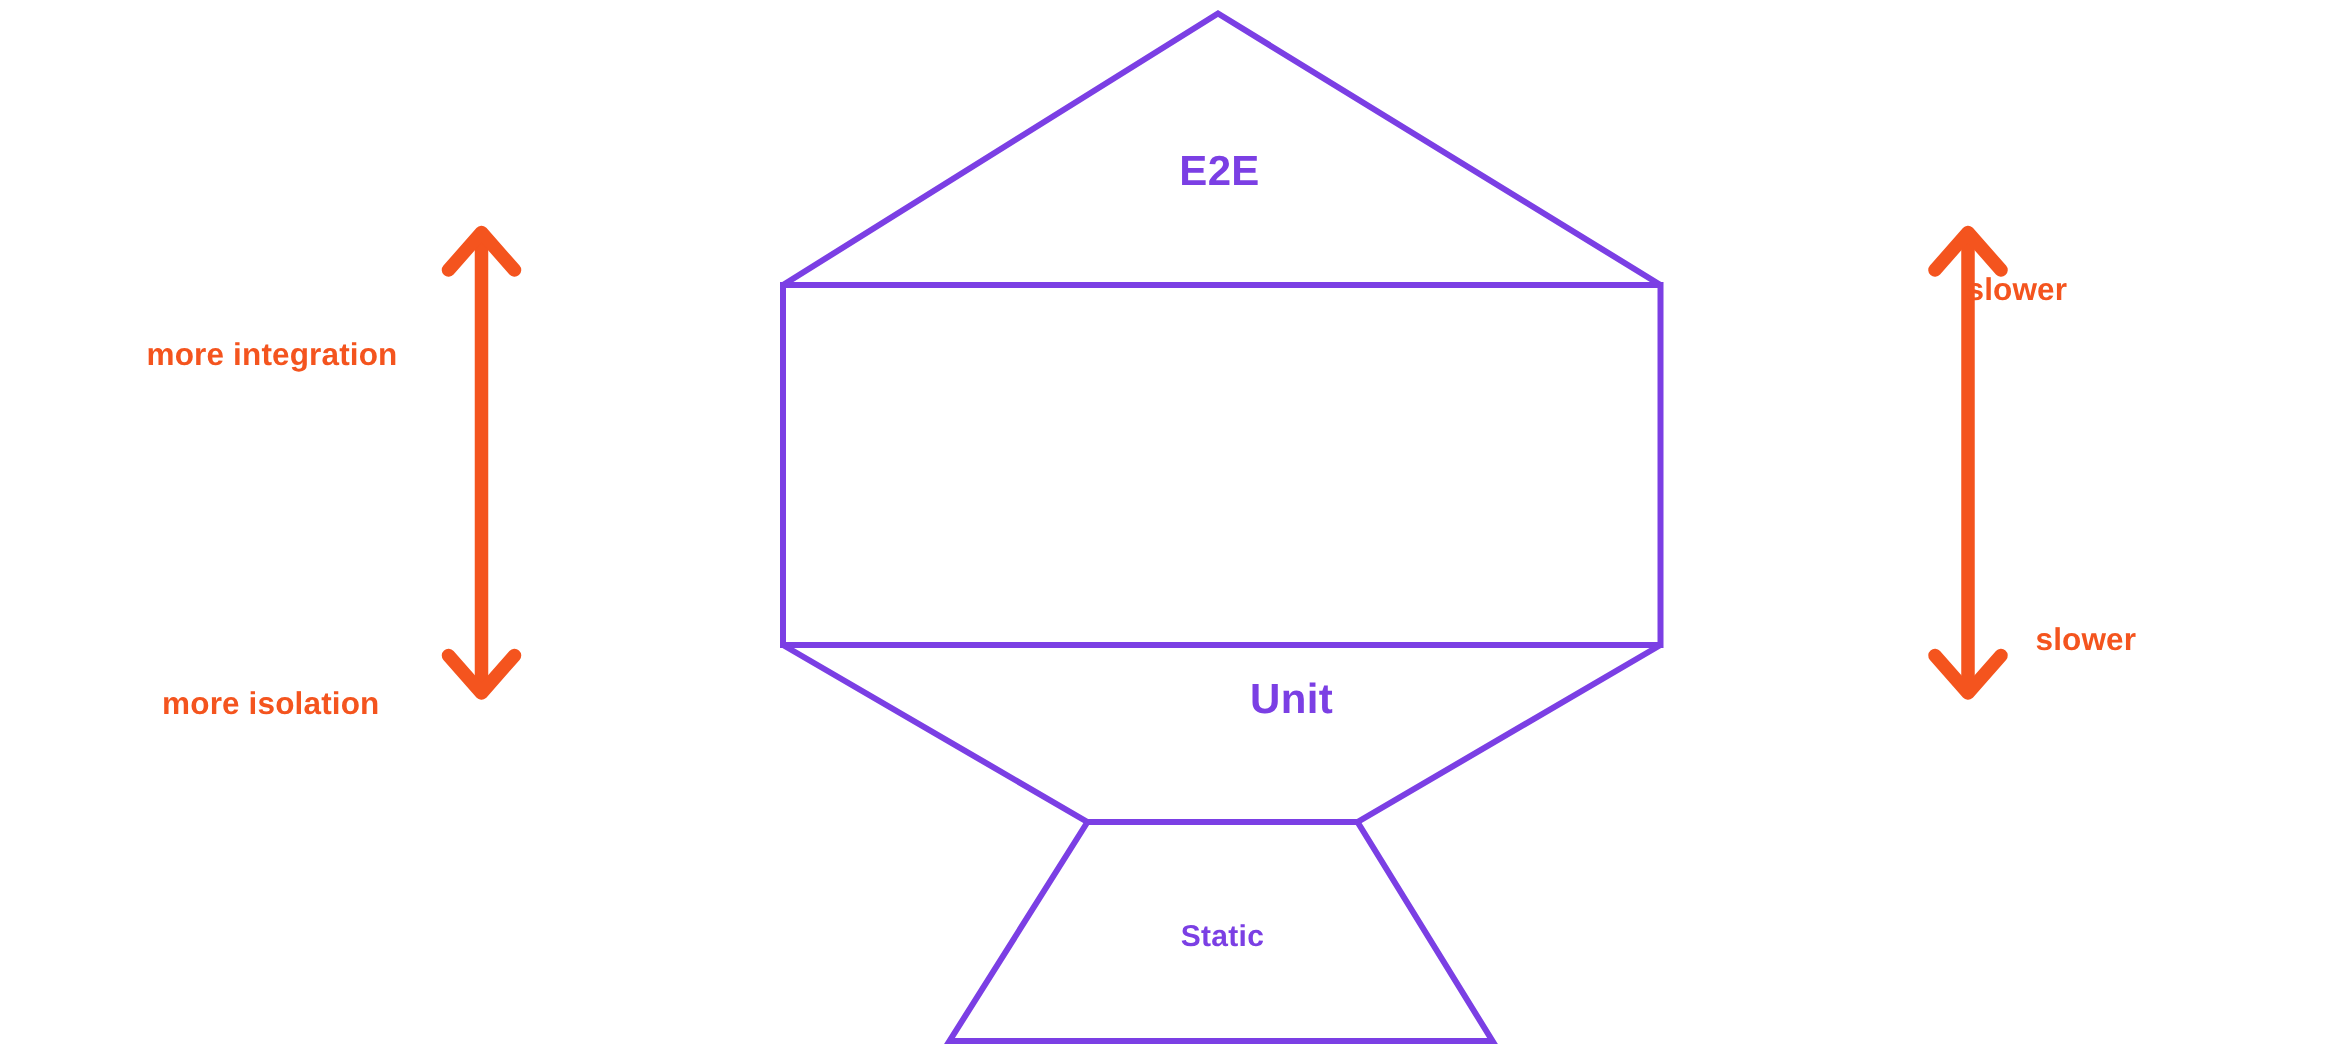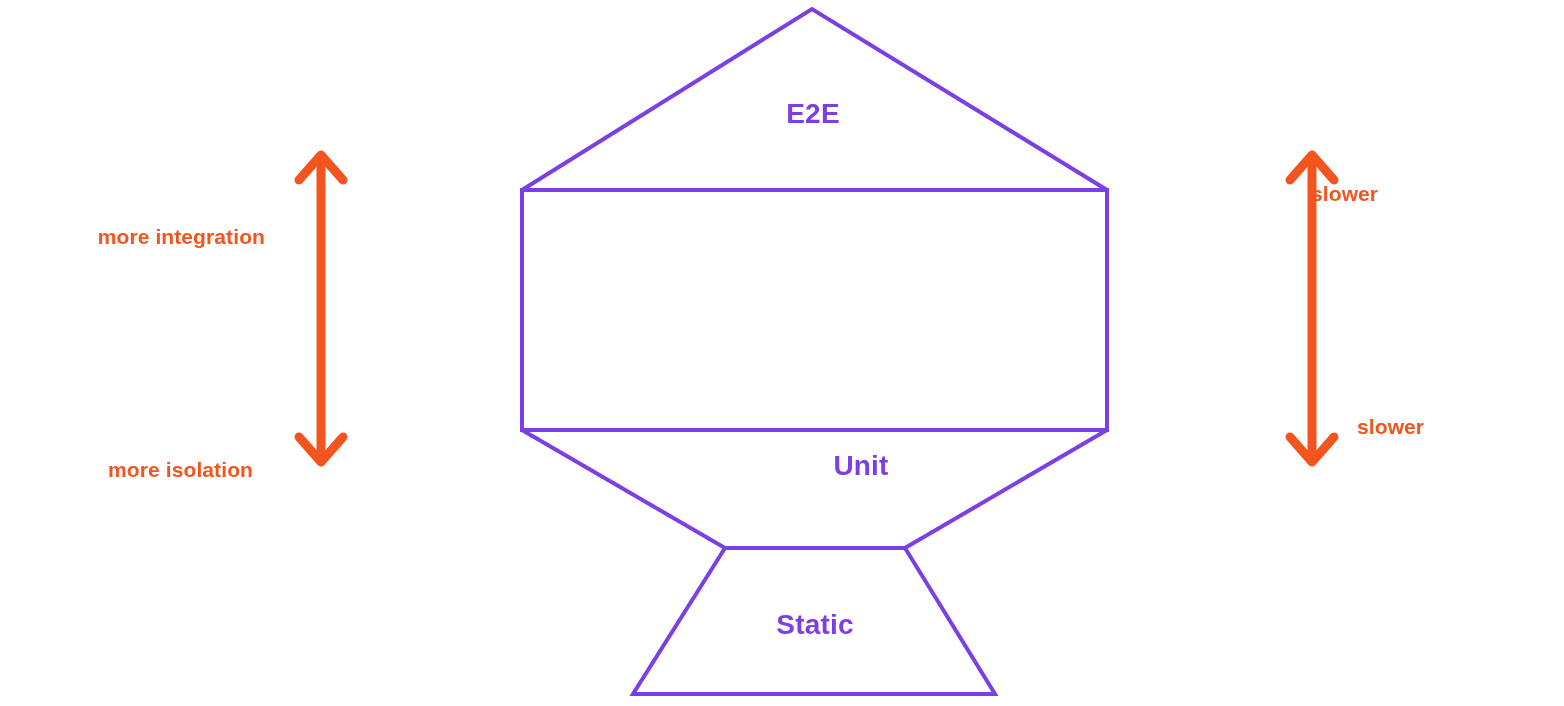--- a/index.html
+++ b/index.html
@@ -30,21 +30,21 @@
     color: #7B3FE4;
     font-weight: bold;
     font-family: "Liberation Sans", sans-serif;
     white-space: nowrap;
     transform: translate(-50%, -50%);
     letter-spacing: 0.2px;
   }
   .label-e2e        { left: 813px; top: 114px; font-size: 28px; }
   .label-integration{ left: 812px; top: 313px; font-size: 31px; }
   .label-unit       { left: 815px; top: 466px; font-size: 28px; margin-left: 46px; }
-  .label-static     { left: 815px; top: 625px; font-size: 28px; }
+  .label-static     { left: 815px; top: 625px; font-size: 20px; }
 
   .axis-label {
     position: absolute;
     color: #F4541E;
     font-weight: bold;
     font-family: "Liberation Sans", sans-serif;
     white-space: nowrap;
     font-size: 21px;
     transform: translateY(-50%);
     letter-spacing: 0.1px;

